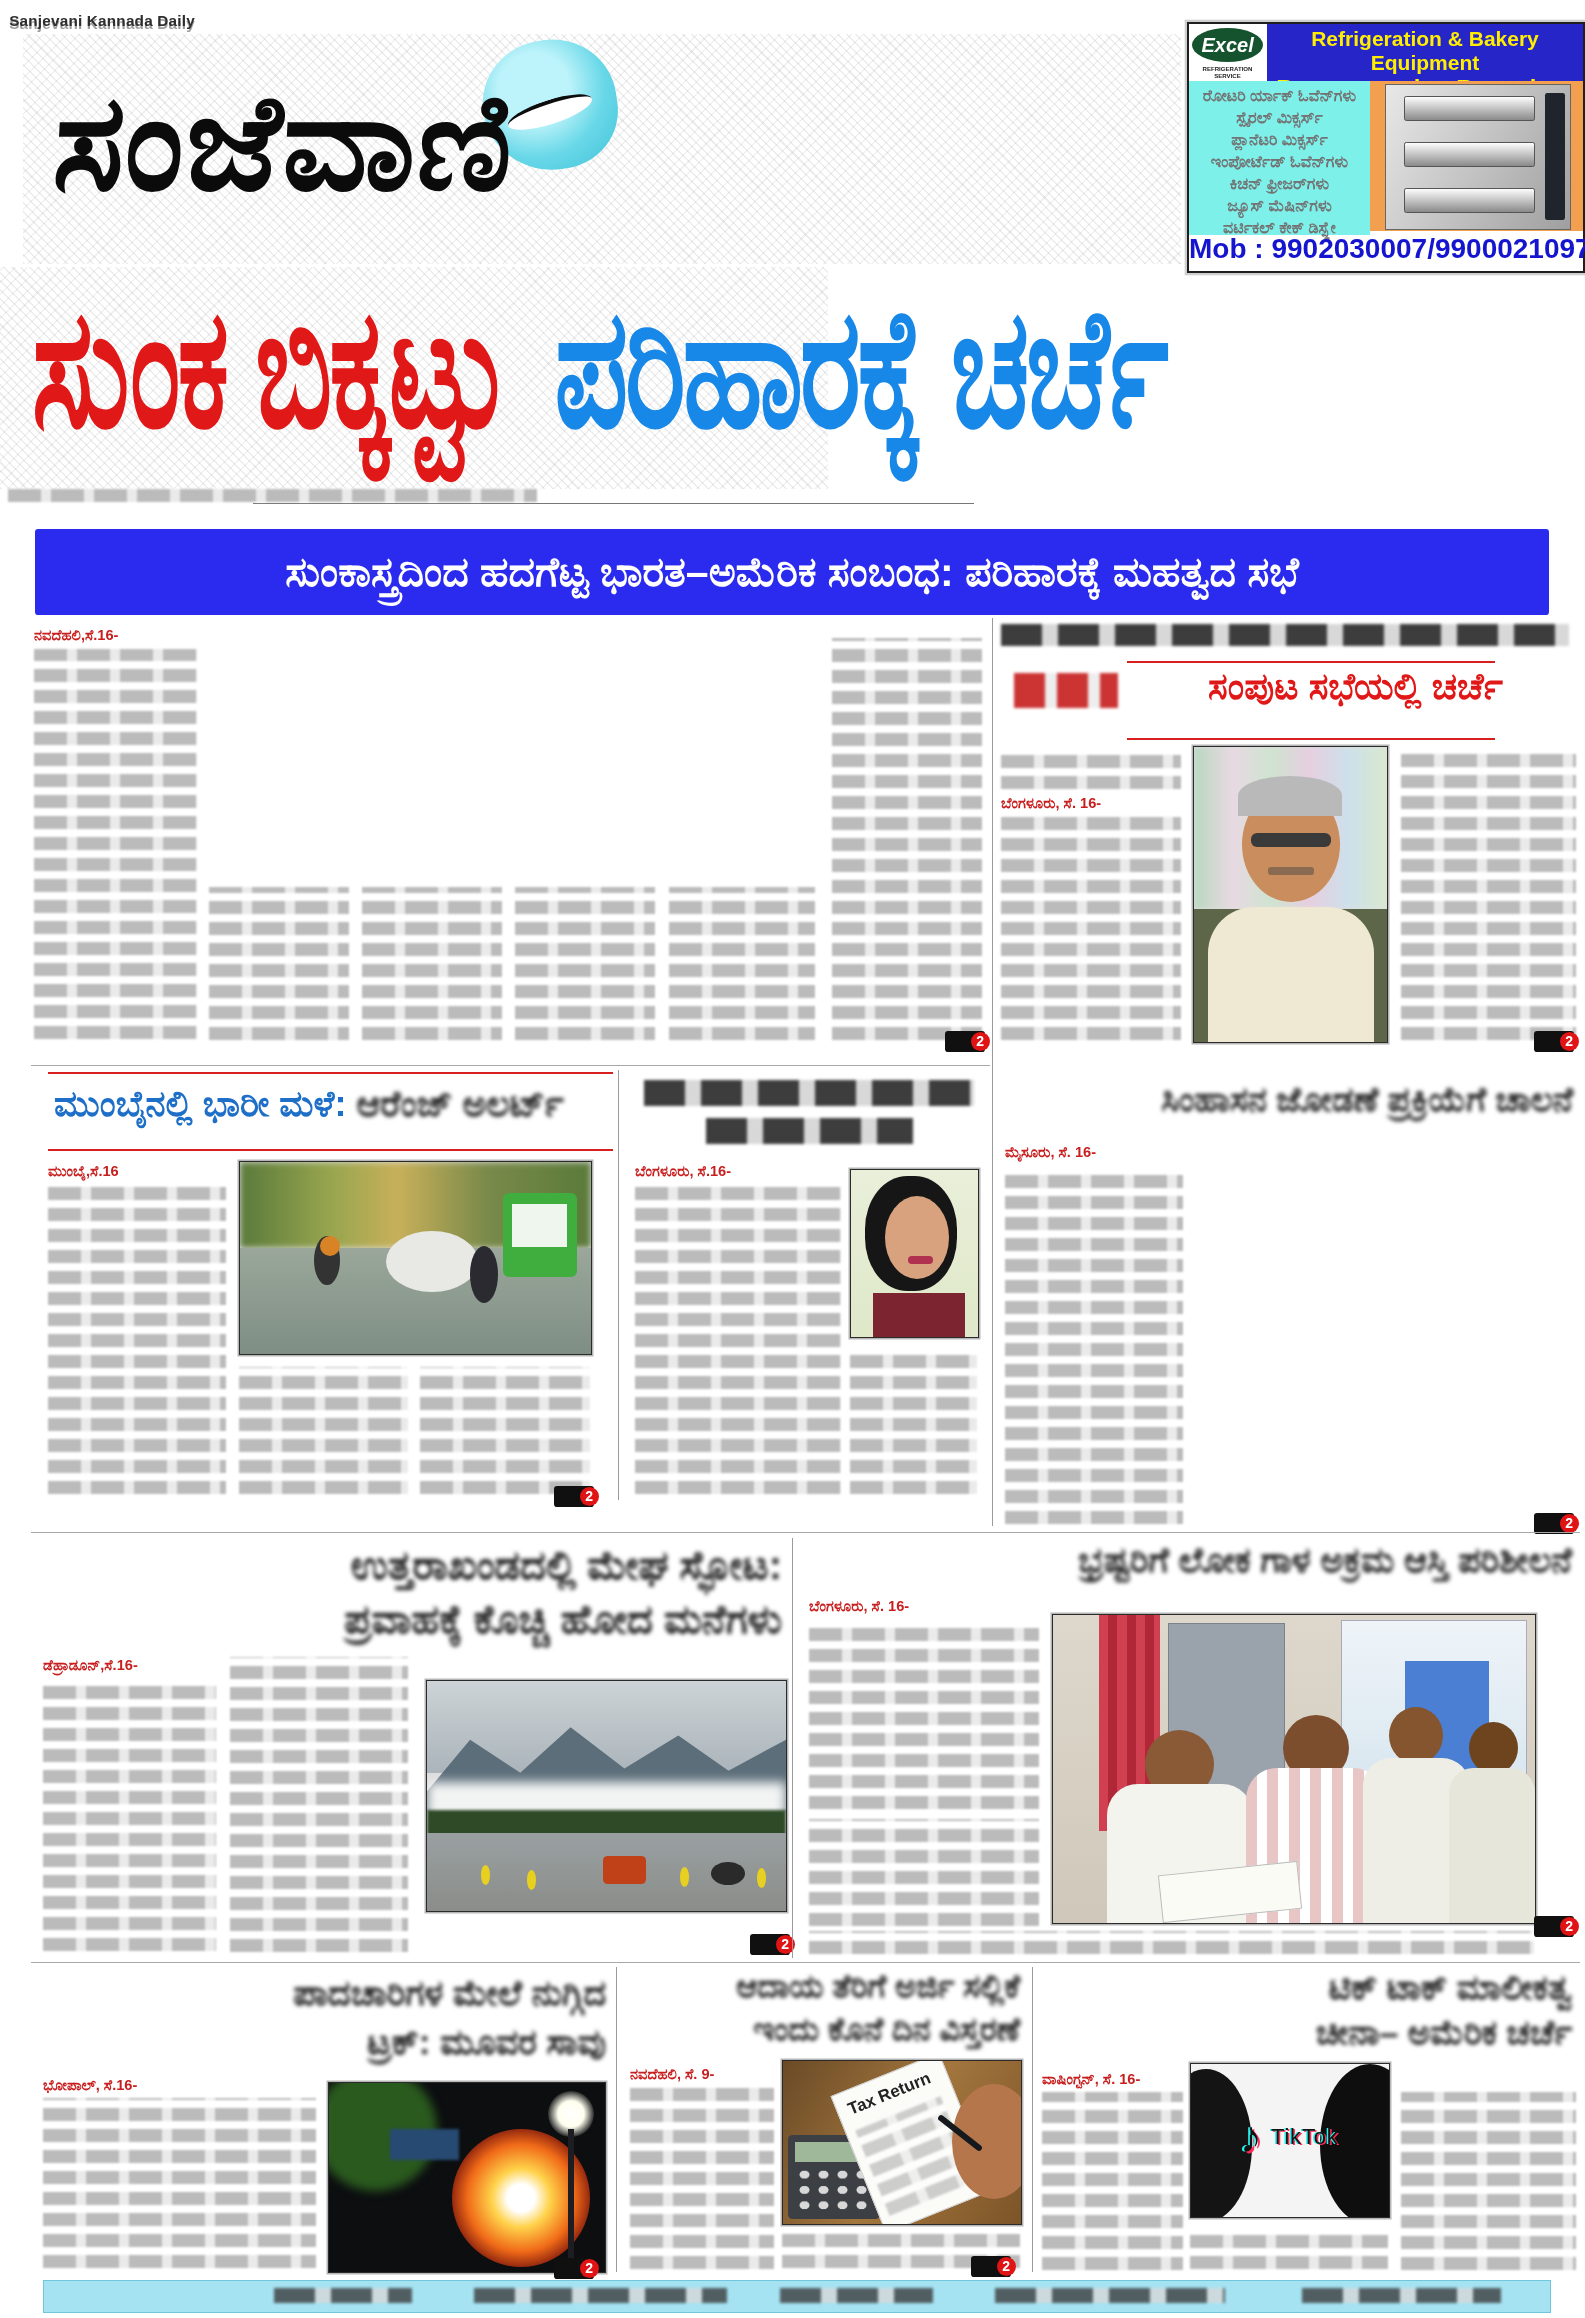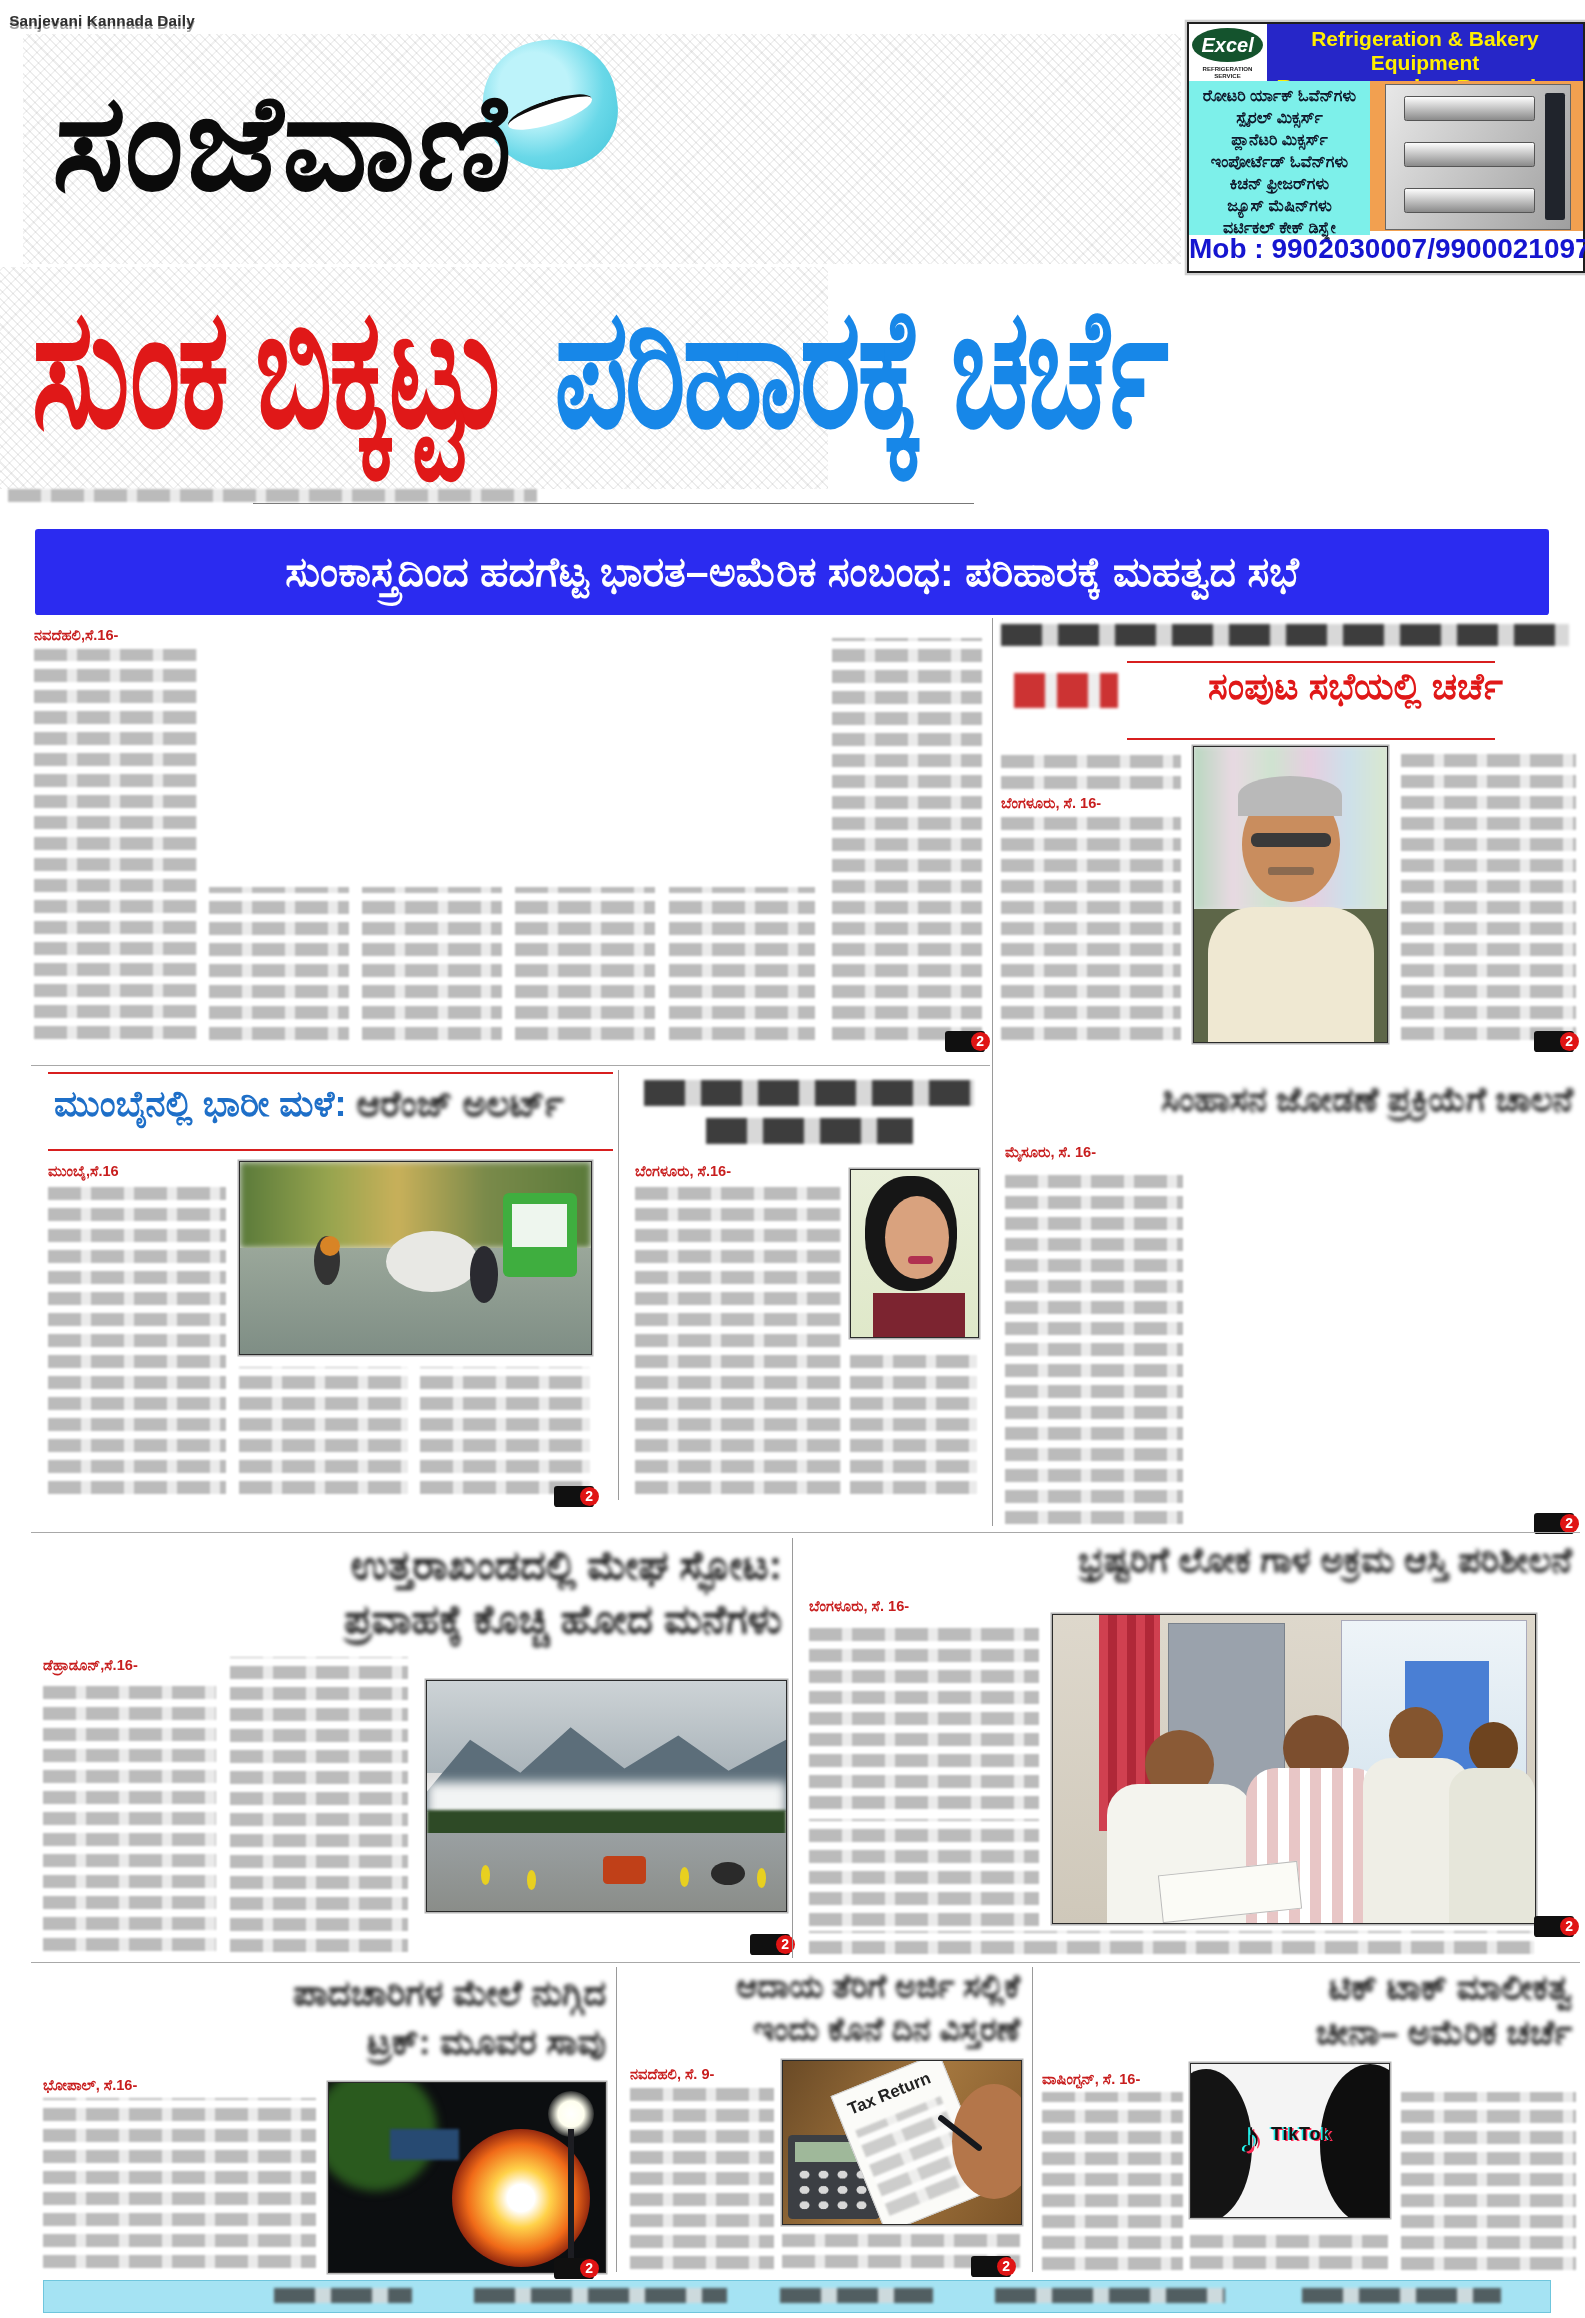--- a/index.html
+++ b/index.html
@@ -41,21 +41,21 @@
   .pgm i{position:absolute;right:-4.6px;top:0.8px;width:19px;height:19px;border-radius:50%;
          background:#e01414;color:#fff;font-style:normal;font-weight:bold;font-size:14px;
          display:flex;align-items:center;justify-content:center;}
   
   .noise{position:absolute;pointer-events:none;opacity:.55;background-image:
      repeating-linear-gradient(45deg, rgba(20,20,20,.14) 0 1.5px, transparent 1.5px 6.1px),
      repeating-linear-gradient(-45deg, rgba(20,20,20,.10) 0 1.5px, transparent 1.5px 8.4px);}
   
   .ad{position:absolute;border:2.3px solid #1f1f1f;background:#fff;box-shadow:0 0 0 2.3px #cfcfcf;}
   .ad-banner{background:#2626c8;color:#ffee00;font-weight:900;text-align:center;}
-  .ad-items div{color:#0f172a;font-weight:900;font-size:16px;line-height:22px;text-align:center;
+  .ad-items div{color:#737373;font-weight:900;font-size:16px;line-height:22px;text-align:center;
                 white-space:nowrap;filter:blur(0.3px);}
   .ad-mob{color:#1515d0;font-weight:900;font-size:28px;text-align:center;white-space:nowrap;}
   .oven-slot{position:absolute;left:10%;width:70%;height:16%;background:linear-gradient(#fdfdfd,#8a8a8a);
              border:1.5px solid #555;border-radius:2.3px;}
 </style>
 </head>
 <body>
 
 <div id="canvas">
 
@@ -321,21 +321,21 @@
     <span class="hk-blur">ಚೀನಾ– ಅಮೆರಿಕ ಚರ್ಚೆ</span>
   </div>
   <div class="dl" style="left:1042px;top:2071px;">ವಾಷಿಂಗ್ಟನ್, ಸೆ. 16-</div>
   <div class="fz" style="left:1042px;top:2092px;width:141px;height:178px;"></div>
   <div class="ph" style="left:1190px;top:2063px;width:198px;height:153px;">
     <div class="abs" style="left:0;top:0;width:100%;height:100%;background:#f4f4f4;"></div>
     <div class="blob" style="left:-31px;top:4.6px;width:92px;height:153px;background:#141414;"></div>
     <div class="blob" style="right:-31px;top:0px;width:100px;height:161px;background:#0e0e0e;"></div>
     <div class="abs" style="left:49px;top:48px;font-size:44px;font-weight:bold;color:#101010;
          text-shadow:-2.3px 0 0 #25f4ee, 2.3px 1.5px 0 #fe2c55;">♪</div>
-    <div class="abs" style="left:80px;top:60px;font-size:18px;font-weight:700;color:#141414;letter-spacing:0.8px;
+    <div class="abs" style="left:80px;top:60px;font-size:22px;font-weight:400;color:#141414;letter-spacing:0.8px;
          text-shadow:-1.5px 0 0 #25f4ee, 1.5px 0.8px 0 #fe2c55;">TikTok</div>
   </div>
   <div class="fz" style="left:1190px;top:2229px;width:198px;height:40px;"></div>
   <div class="fz" style="left:1401px;top:2092px;width:175px;height:178px;"></div>
 
   <div class="abs" style="left:43px;top:2280px;width:1506px;height:31px;background:#a5e3f3;border:0.8px solid #6fc6dd;">
     <div class="fz-dark" style="left:230px;top:7px;width:138px;height:15.3px;opacity:.8;"></div>
     <div class="fz-dark" style="left:430px;top:7px;width:253px;height:15.3px;opacity:.8;"></div>
     <div class="fz-dark" style="left:736px;top:7px;width:153px;height:15.3px;opacity:.8;"></div>
     <div class="fz-dark" style="left:951px;top:7px;width:230px;height:15.3px;opacity:.8;"></div>

